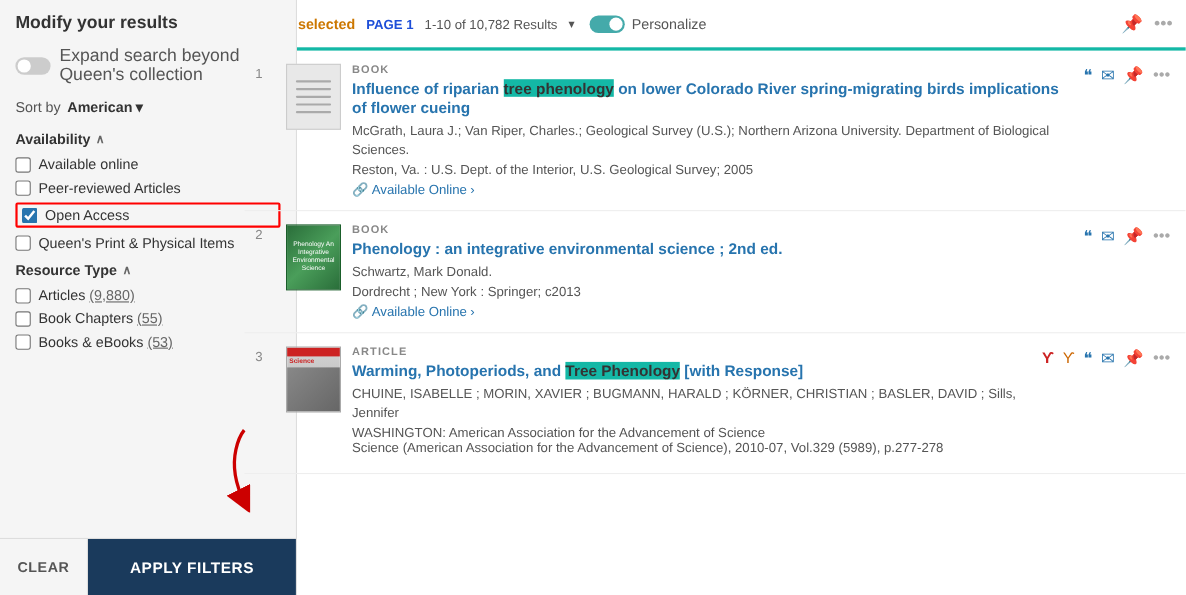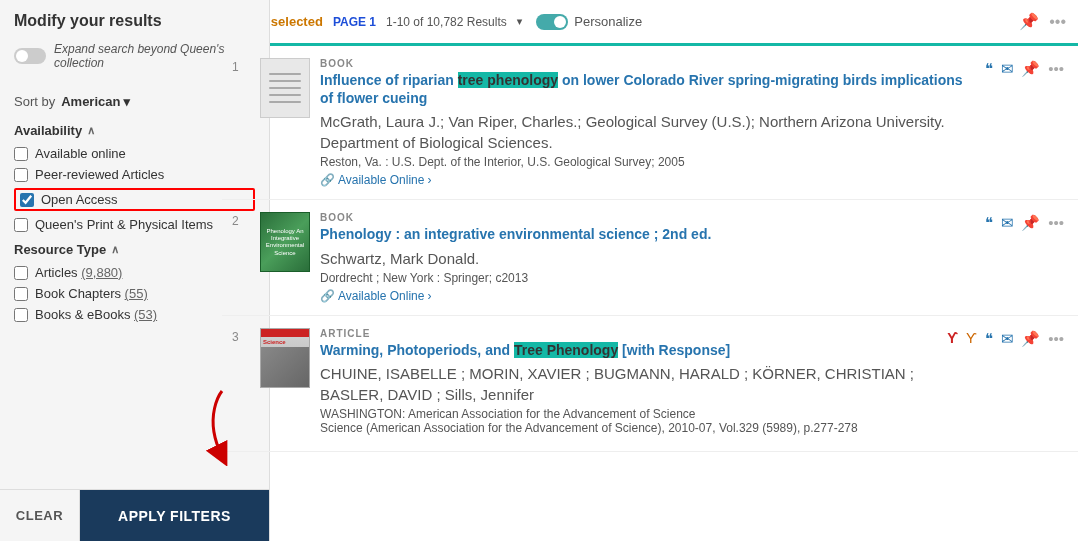--- a/index.html
+++ b/index.html
@@ -24,24 +24,23 @@
     .modify-title {
       font-size: 16px;
       font-weight: bold;
       color: #333;
       margin-bottom: 12px;
     }
     .expand-row {
       display: flex;
       align-items: center;
       gap: 8px;
-      margin-bottom: 24px;
-      font-size: 12px;
+      margin-bottom: 12px;
+      font-size: 16px;
       color: #555;
-      font-style: italic;
     }
     
     .toggle-switch {
       width: 32px;
       height: 16px;
       background: #ccc;
       border-radius: 8px;
       position: relative;
       cursor: pointer;
       flex-shrink: 0;
@@ -302,21 +301,21 @@
     .result-title {
       font-size: 14px;
       color: #2774ae;
       font-weight: bold;
       margin-bottom: 4px;
       line-height: 1.3;
       cursor: pointer;
     }
     .highlight { background: #14b8a6; color: #333; }
     .result-authors {
-      font-size: 15px;
+      font-size: 12px;
       color: #555;
       margin-bottom: 2px;
       line-height: 1.4;
     }
     .result-pub {
       font-size: 12px;
       color: #555;
       margin-bottom: 4px;
     }
     .available-online {

